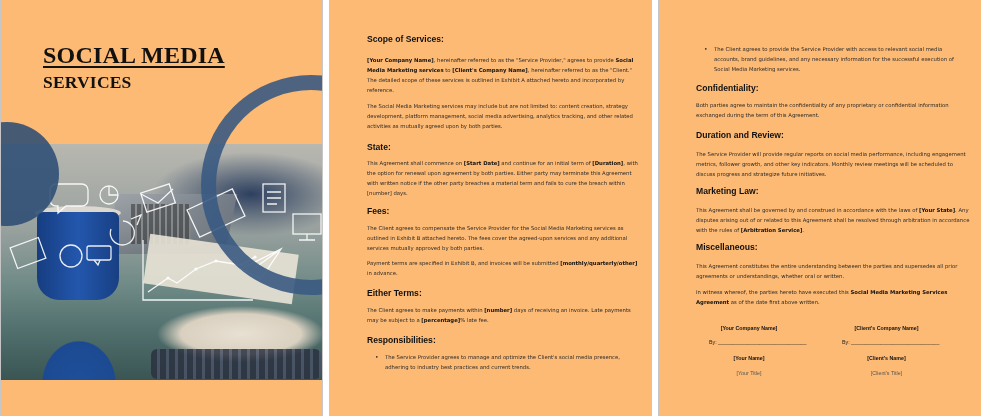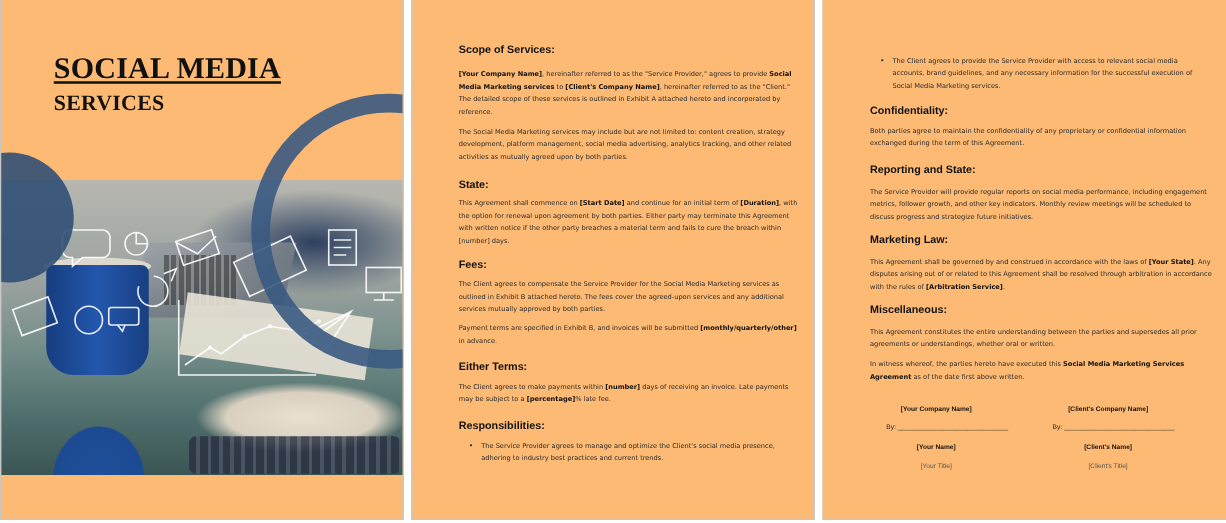--- a/index.html
+++ b/index.html
@@ -126,21 +126,21 @@
   </div>
 </div>
 
 <div class="page" id="p3">
   <div class="doc">
     <div class="bullet" style="top:44px">The Client agrees to provide the Service Provider with access to relevant social media accounts, brand guidelines, and any necessary information for the successful execution of Social Media Marketing services.</div>
 
     <div class="h" style="top:83px">Confidentiality:</div>
     <div class="p" style="top:100px">Both parties agree to maintain the confidentiality of any proprietary or confidential information exchanged during the term of this Agreement.</div>
 
-    <div class="h" style="top:130px">Reporting and State:</div>
+    <div class="h" style="top:130px">Duration and Review:</div>
     <div class="p" style="top:149px">The Service Provider will provide regular reports on social media performance, including engagement metrics, follower growth, and other key indicators. Monthly review meetings will be scheduled to discuss progress and strategize future initiatives.</div>
 
     <div class="h" style="top:186px">Marketing Law:</div>
     <div class="p rich" style="top:205px"><span>This Agreement shall be governed by and construed in accordance with the laws of </span><b>[Your State]</b><span>. Any disputes arising out of or related to this Agreement shall be resolved through arbitration in accordance with the rules of </span><b>[Arbitration Service]</b><span>.</span></div>
 
     <div class="h" style="top:242px">Miscellaneous:</div>
     <div class="p" style="top:261px">This Agreement constitutes the entire understanding between the parties and supersedes all prior agreements or understandings, whether oral or written.</div>
     <div class="p rich" style="top:287px"><span>In witness whereof, the parties hereto have executed this </span><b>Social Media Marketing Services Agreement</b><span> as of the date first above written.</span></div>
   </div>
 

